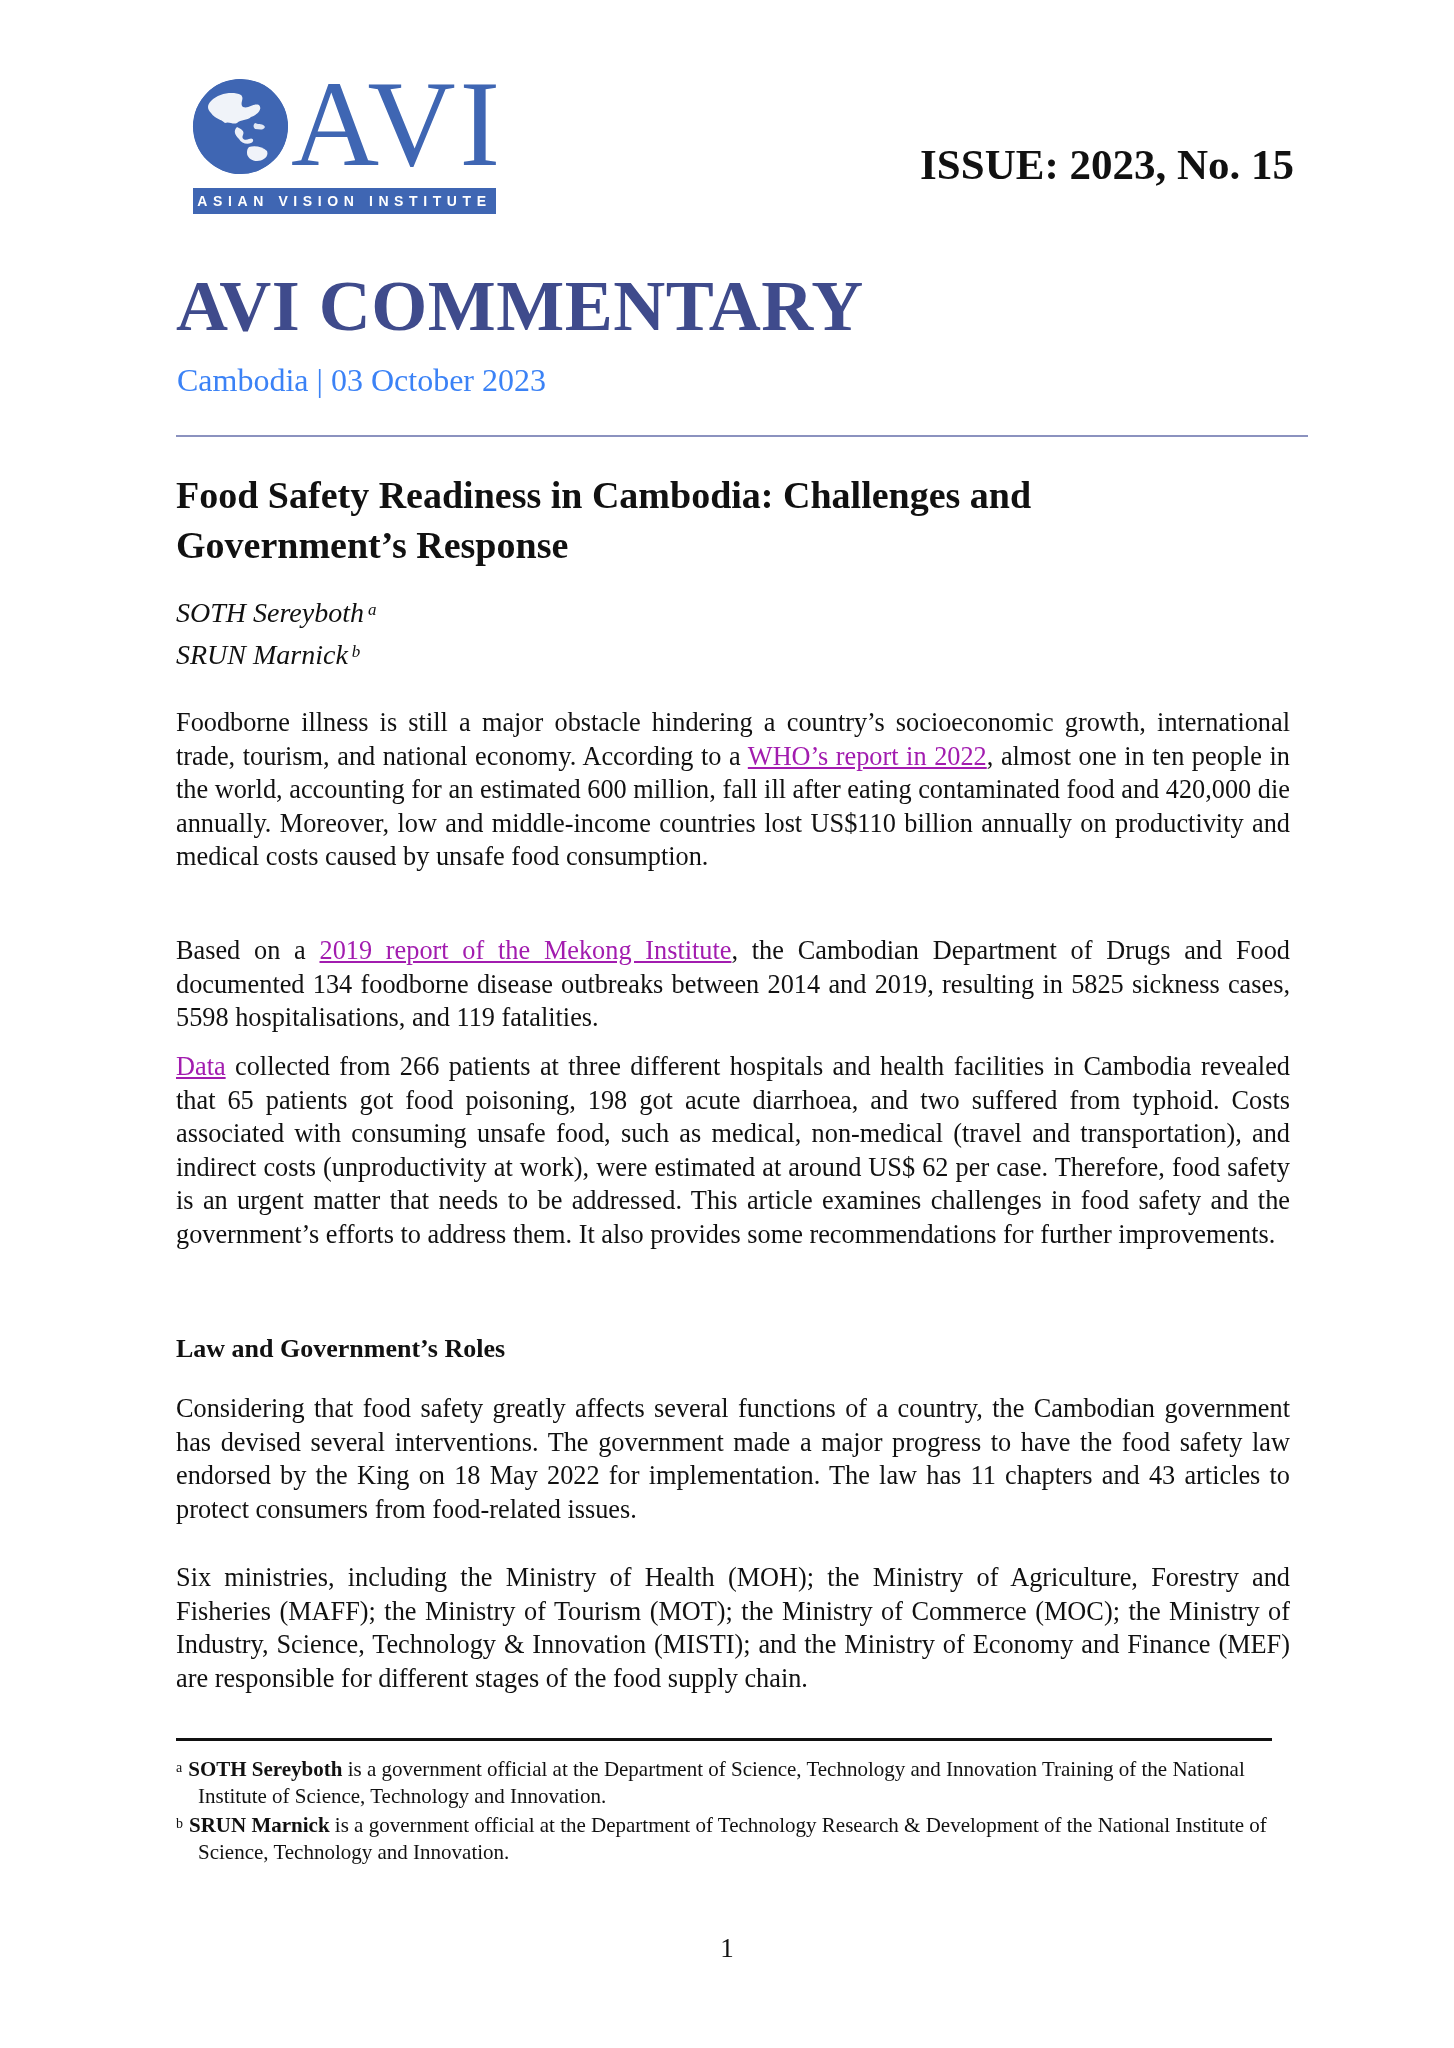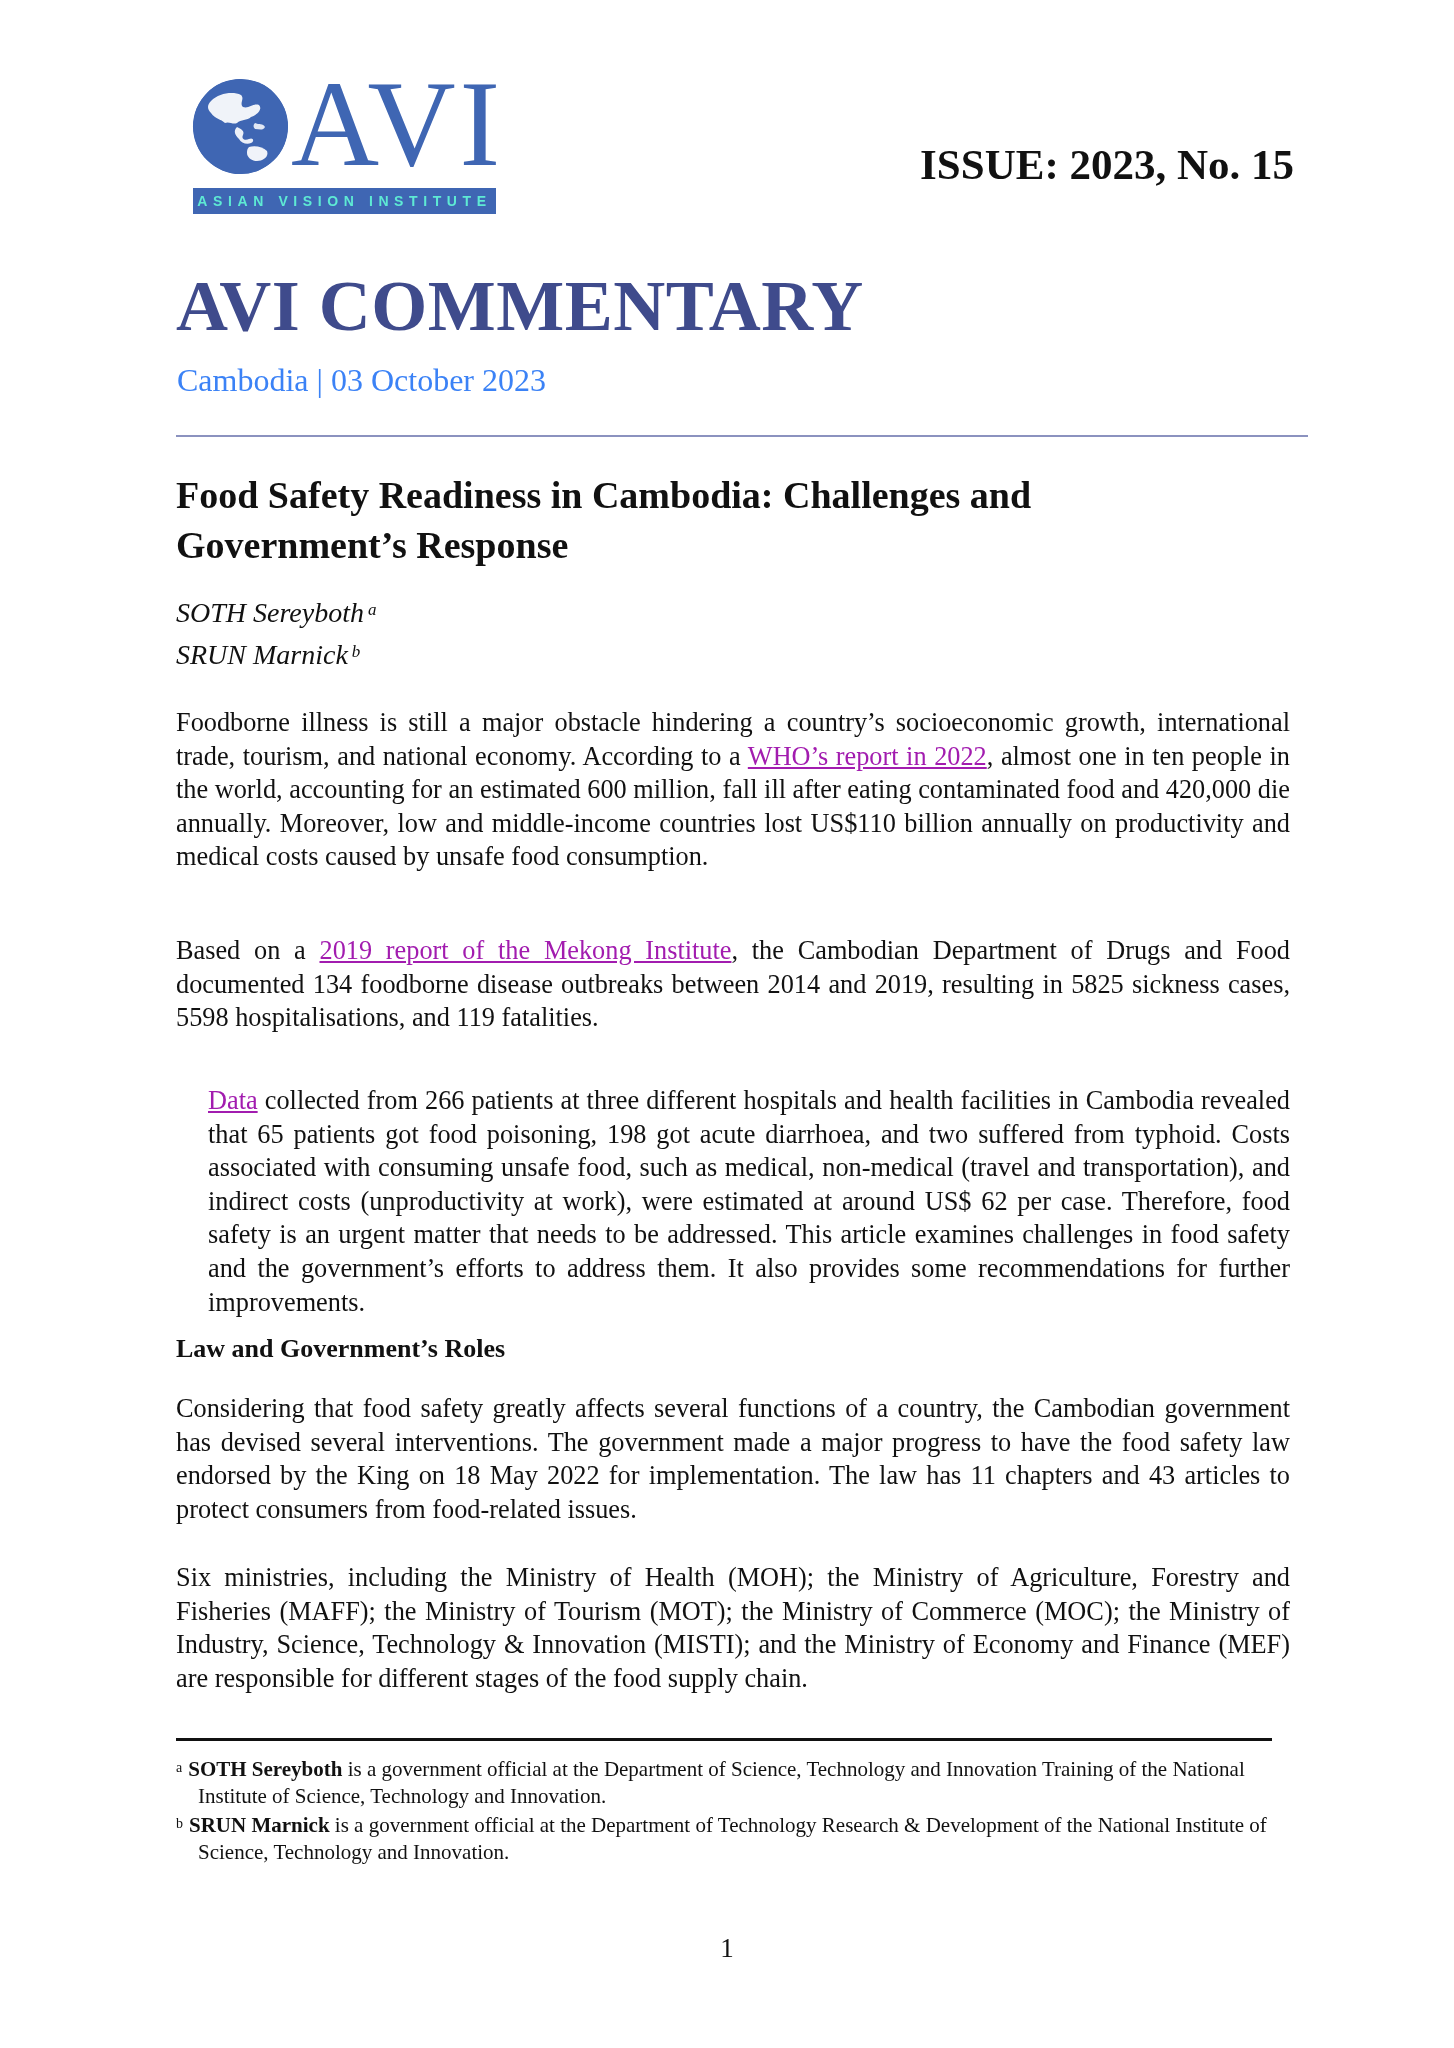--- a/index.html
+++ b/index.html
@@ -3,42 +3,42 @@
   <meta charset="utf-8">
   <style>
     * { margin: 0; padding: 0; box-sizing: border-box; }
     html, body { width: 1454px; height: 2048px; background: #ffffff; }
     body { position: relative; font-family: "Liberation Serif", "DejaVu Serif", serif; color: #111111; overflow: hidden; }
 
     .logo { position: absolute; left: 193px; top: 79px; width: 306px; height: 140px; }
     .logo-globe { position: absolute; left: 0; top: 0; width: 95px; height: 95px; border-radius: 50%; background: #3f66b3; overflow: hidden; }
     .logo-globe svg { width: 95px; height: 95px; display: block; }
     .logo-letters { position: absolute; left: 98px; top: -10px; font-family: "Liberation Serif", serif; font-size: 122px; line-height: 110px; color: #3f66b3; letter-spacing: 4px; white-space: nowrap; }
-    .logo-bar { position: absolute; left: 0; top: 109px; width: 303px; height: 26px; background: #3f66b3; color: #5eead4; font-family: "Liberation Sans", sans-serif; font-weight: bold; font-size: 14px; letter-spacing: 5.6px; line-height: 26px; text-align: center; white-space: nowrap; }
+    .logo-bar { position: absolute; left: 0; top: 109px; width: 303px; height: 26px; background: #3f66b3; color: #ffffff; font-family: "Liberation Sans", sans-serif; font-weight: bold; font-size: 14px; letter-spacing: 5.6px; line-height: 26px; text-align: center; white-space: nowrap; }
 
     .issue { position: absolute; right: 160px; top: 140px; font-weight: bold; font-size: 43px; color: #111; white-space: nowrap; }
 
     .series-title { position: absolute; left: 176px; top: 270px; font-weight: bold; font-size: 72px; color: #3f4b8c; letter-spacing: 0.5px; white-space: nowrap; line-height: 1; }
     .dateline { position: absolute; left: 177px; top: 362px; font-weight: normal; font-size: 32px; color: #3b82f6; white-space: nowrap; }
 
     .separator { position: absolute; left: 176px; top: 435px; width: 1132px; height: 2px; background: #8b92bf; }
 
     .article-title { position: absolute; left: 176px; top: 470px; width: 1000px; font-weight: bold; font-size: 38px; line-height: 50px; color: #111; }
 
     .authors { position: absolute; left: 176px; top: 592px; font-style: italic; font-size: 28px; line-height: 42px; }
     .authors sup { font-size: 17px; vertical-align: top; position: relative; top: -3px; margin-left: 4px; }
 
     .body { position: absolute; left: 176px; top: 706px; width: 1114px; font-size: 26.3px; line-height: 33.6px; text-align: justify; }
     .body p { margin-bottom: 21px; }
     .body h3 { font-size: 26px; font-weight: bold; margin-bottom: 36px; line-height: 33px; }
     .body a { color: #a21caf; }
 
     .p1 { height: 201px; }
     .p2 { position: absolute; top: 228px; }
-    .p3 { position: absolute; top: 378px; margin-left: 32px; }
+    .p3 { position: absolute; top: 344px; }
     .h-law { position: absolute; top: 626px; }
     .p4 { position: absolute; top: 686px; }
     .p5 { position: absolute; top: 855px; }
 
     .fn-rule { position: absolute; left: 176px; top: 1738px; width: 1096px; height: 3px; background: #111; }
     .footnotes { position: absolute; left: 176px; top: 1756px; width: 1110px; font-size: 21px; line-height: 27px; }
     .footnote { padding-left: 22px; text-indent: -22px; margin-bottom: 2px; }
     .footnote sup { font-size: 14px; vertical-align: top; position: relative; top: -2px; margin-right: 6px; }
     .footnote b { font-weight: bold; }
 

